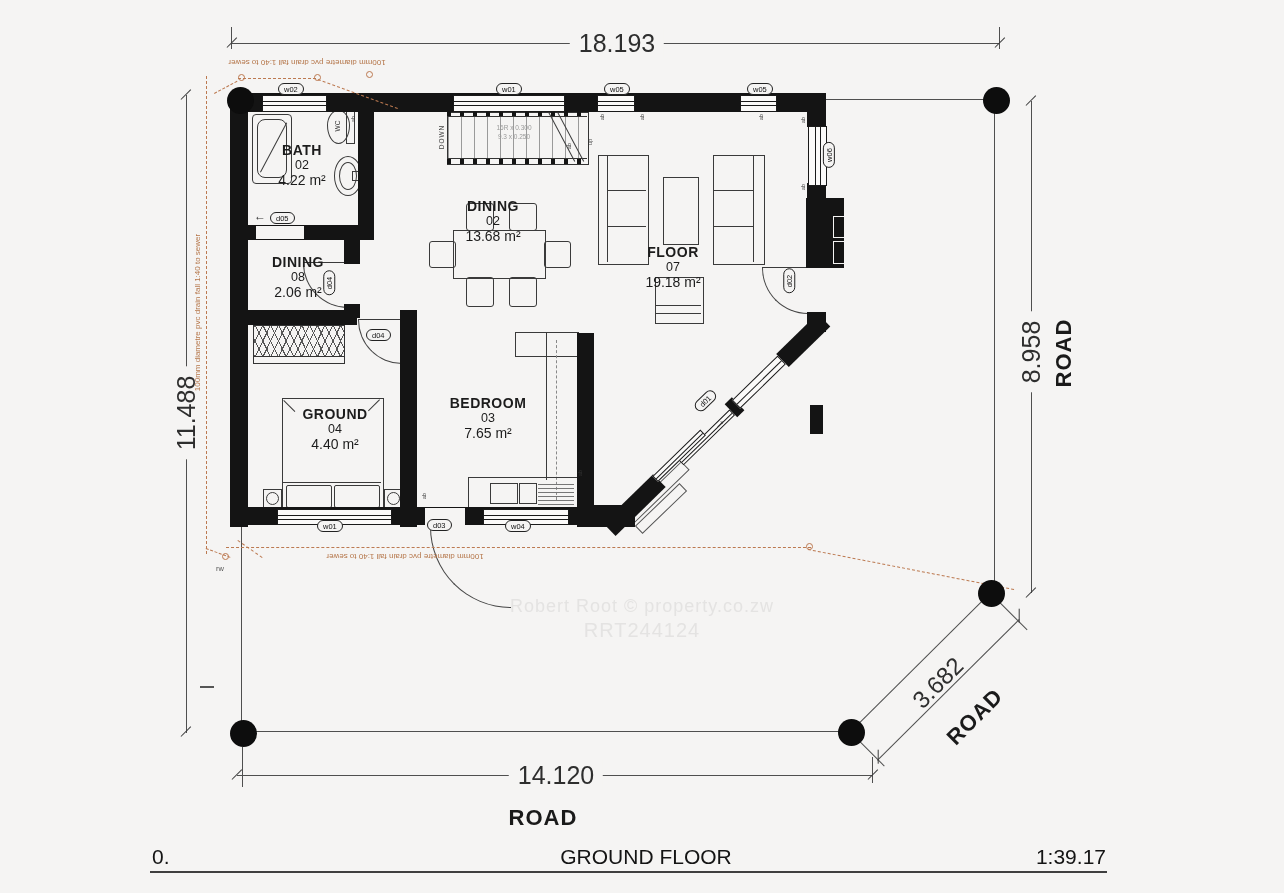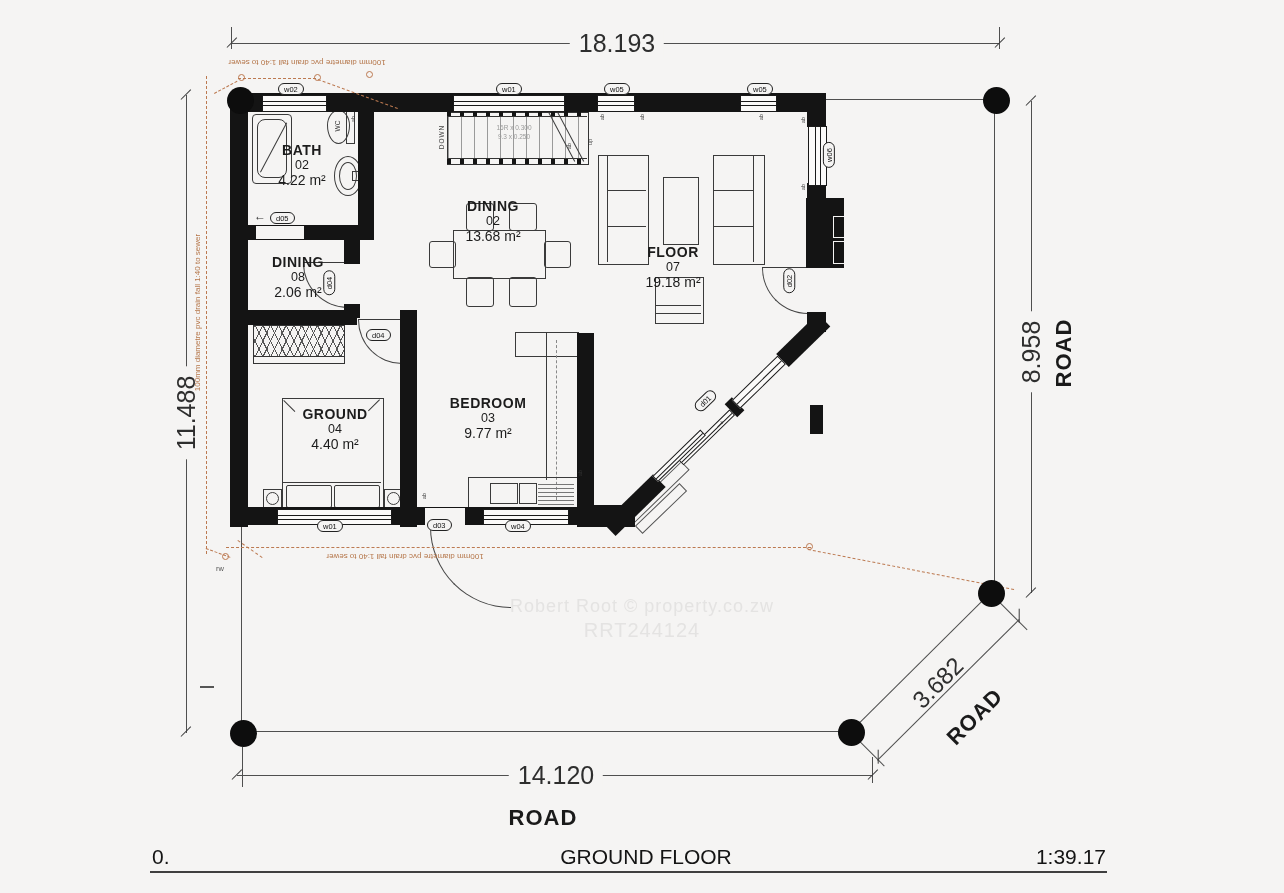--- a/index.html
+++ b/index.html
@@ -247,21 +247,21 @@
   <div class="rarea">19.18 m²</div>
 </div>
 <div class="room" style="left:335px;top:407px;">
   <div class="rname">GROUND</div>
   <div class="rnum">04</div>
   <div class="rarea">4.40 m²</div>
 </div>
 <div class="room" style="left:488px;top:396px;">
   <div class="rname">BEDROOM</div>
   <div class="rnum">03</div>
-  <div class="rarea">9.77 m²</div>
+  <div class="rarea">7.65 m²</div>
 </div>
 
 <div class="tag" style="left:278px;top:83px;">w02</div>
 <div class="tag" style="left:496px;top:83px;">w01</div>
 <div class="tag" style="left:604px;top:83px;">w05</div>
 <div class="tag" style="left:747px;top:83px;">w05</div>
 <div class="tag" style="left:816px;top:149px;transform:rotate(-90deg);">w06</div>
 <div class="tag" style="left:777px;top:275px;transform:rotate(-90deg);">d02</div>
 <div class="tag" style="left:693px;top:395px;transform:rotate(-44deg);">d01</div>
 <div class="tag" style="left:270px;top:212px;">d05</div>

